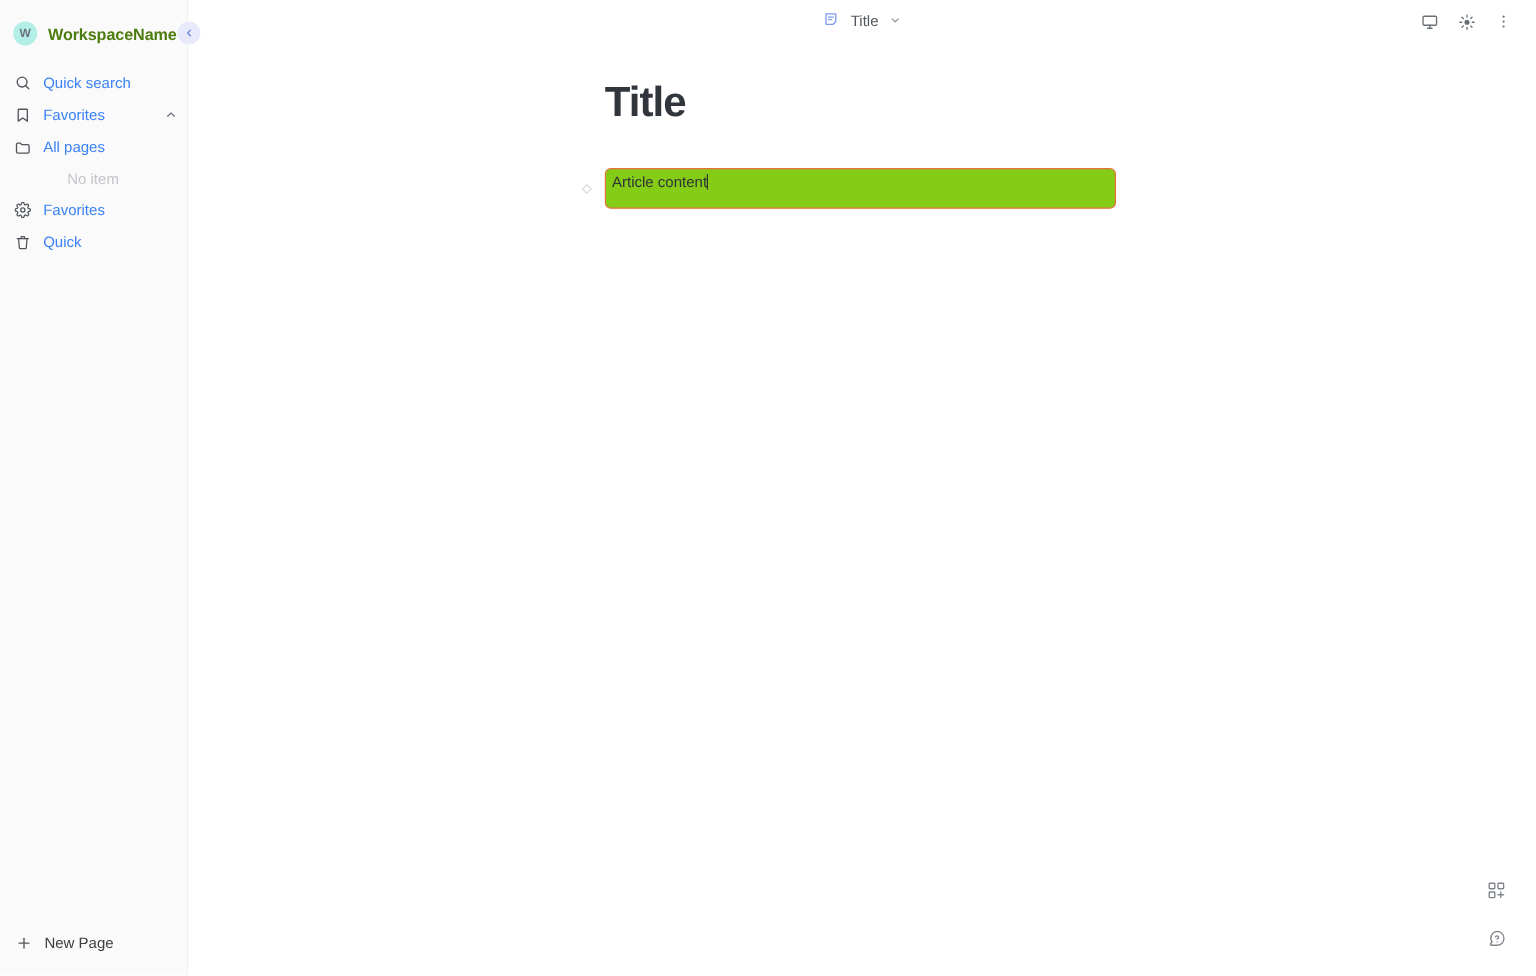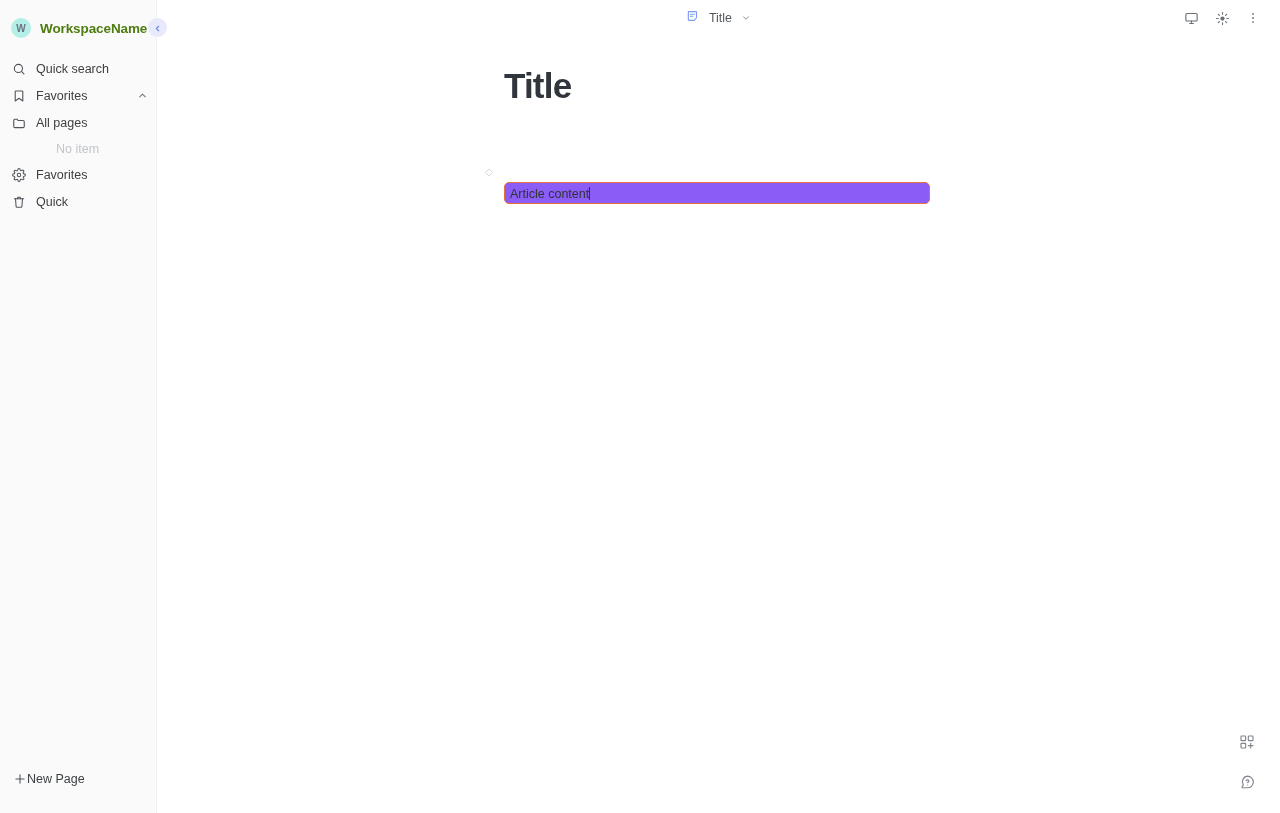--- a/index.html
+++ b/index.html
@@ -94,21 +94,21 @@
   .nav-icon {
     width: 15px; height: 15px;
     display: flex;
     align-items: center;
     justify-content: center;
     flex: 0 0 15px;
     color: #50555c;
   }
   .nav-label {
     font-size: 12.5px;
-    color: #404040;
+    color: #3b82f6;
     white-space: nowrap;
   }
   .nav-chevron {
     margin-left: auto;
     color: #6b7280;
     display: flex;
     align-items: center;
   }
   .nav-empty {
     font-size: 12.5px;
@@ -117,21 +117,22 @@
     height: 25px;
     display: flex;
     align-items: center;
     margin-left: 20px;
   }
 
   .sidebar-spacer { flex: 1 1 auto; }
 
   .new-page {
     display: flex;
-    align-items: center;
+    align-items: flex-end;
+    gap: 10px;
     height: 28px;
     padding: 0 8px 0 12px;
     margin-bottom: 20px;
     cursor: pointer;
   }
   .new-page-label {
     font-size: 12.5px;
     color: #3c4043;
   }
 
@@ -207,31 +208,30 @@
     top: 50%;
     transform: translateY(-50%);
     width: 11px; height: 11px;
     display: flex;
     align-items: center;
     justify-content: center;
     cursor: grab;
   }
   .block-input {
     width: 426px;
-    height: 22px;
+    height: 34px;
     border: 1.6px solid #e8703a;
     border-radius: 5px;
-    background: #8b5cf6;
+    background: #84cc16;
     padding: 0 5px;
     font-size: 12.5px;
     font-family: "Liberation Sans", sans-serif;
     color: #2f3337;
     outline: none;
     line-height: 22px;
-    margin-top: 42px;
   }
   .block-input-text {
     position: relative;
     display: inline-block;
   }
   .caret {
     display: inline-block;
     width: 1px;
     height: 13px;
     background: #2f3337;

